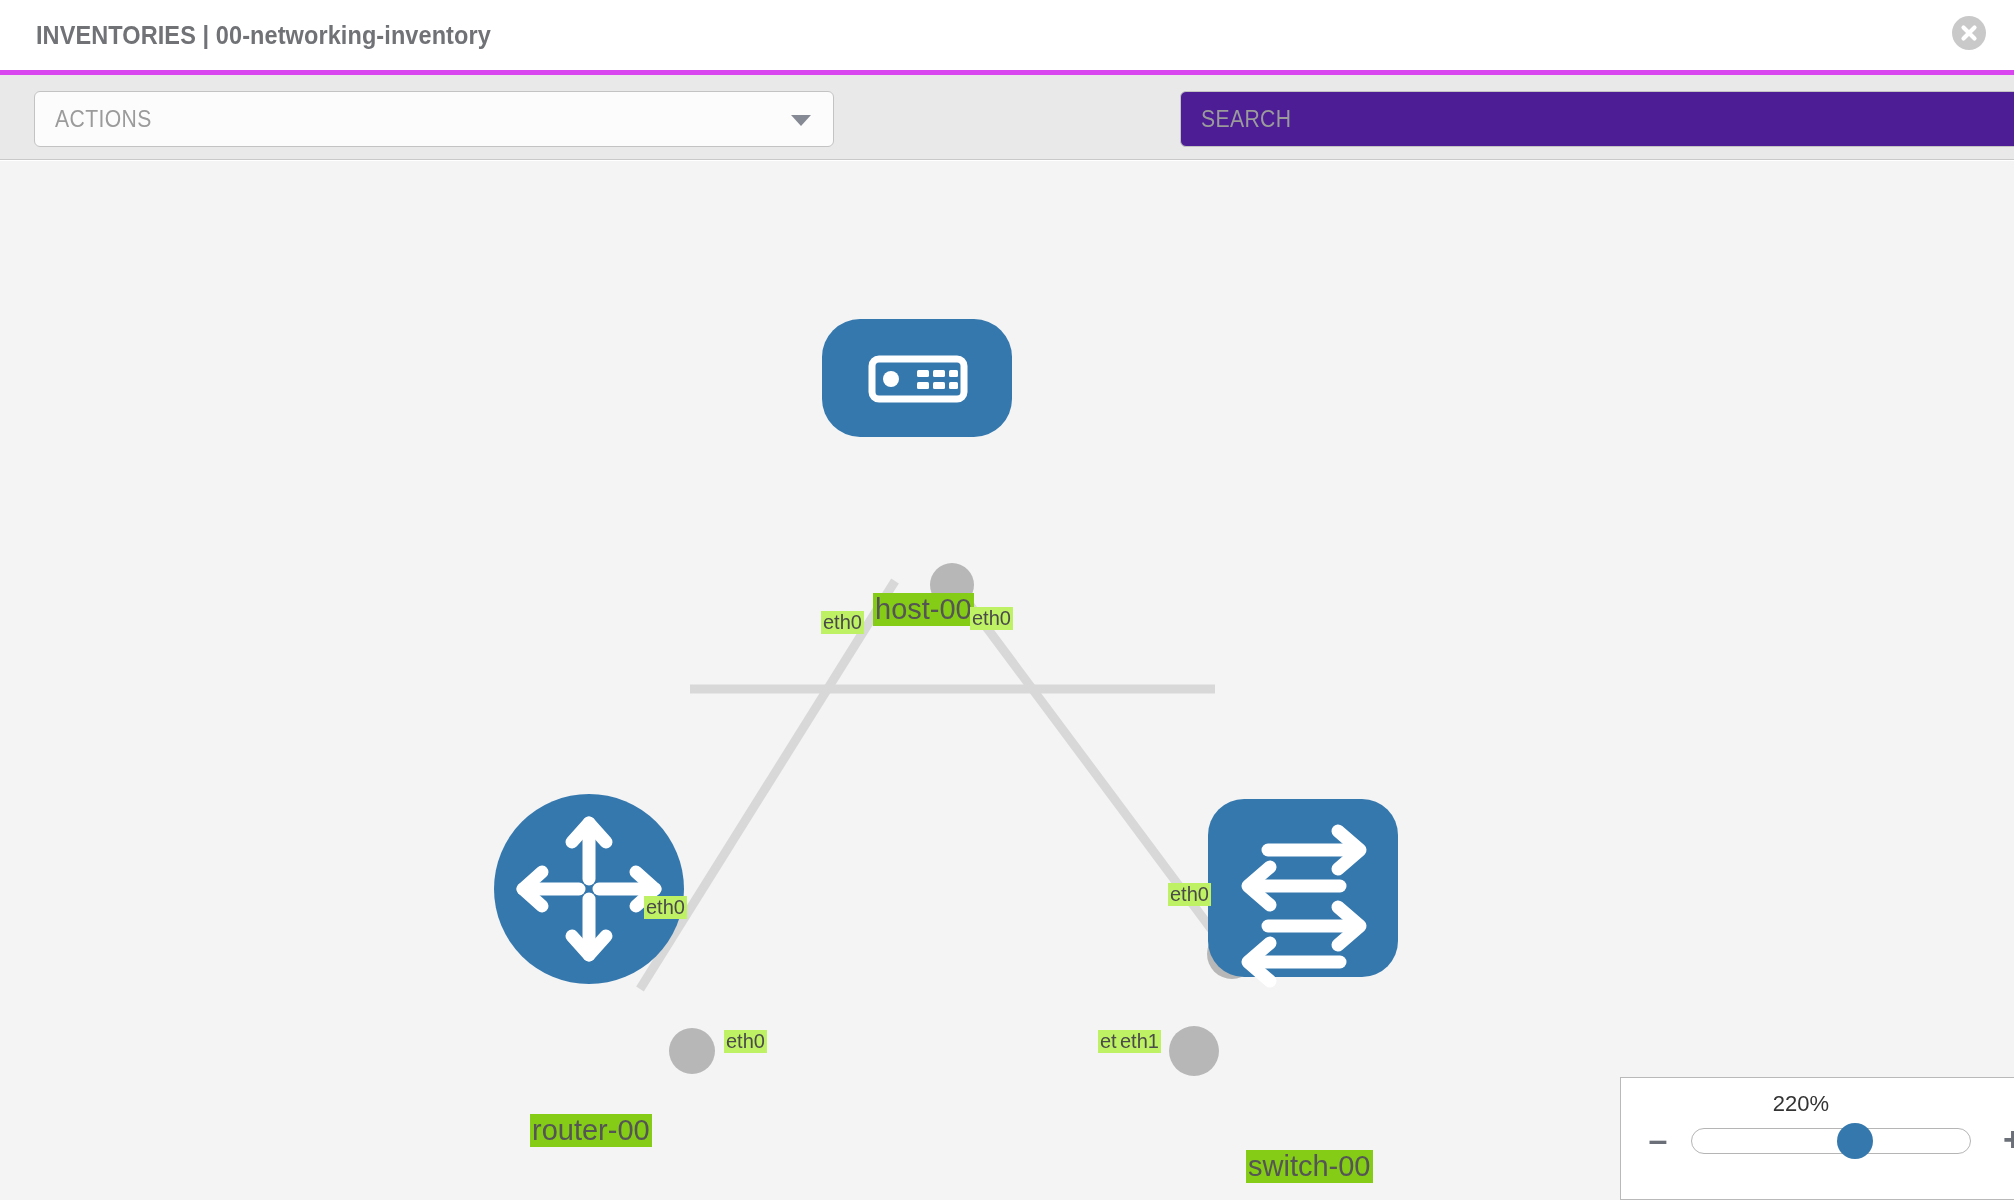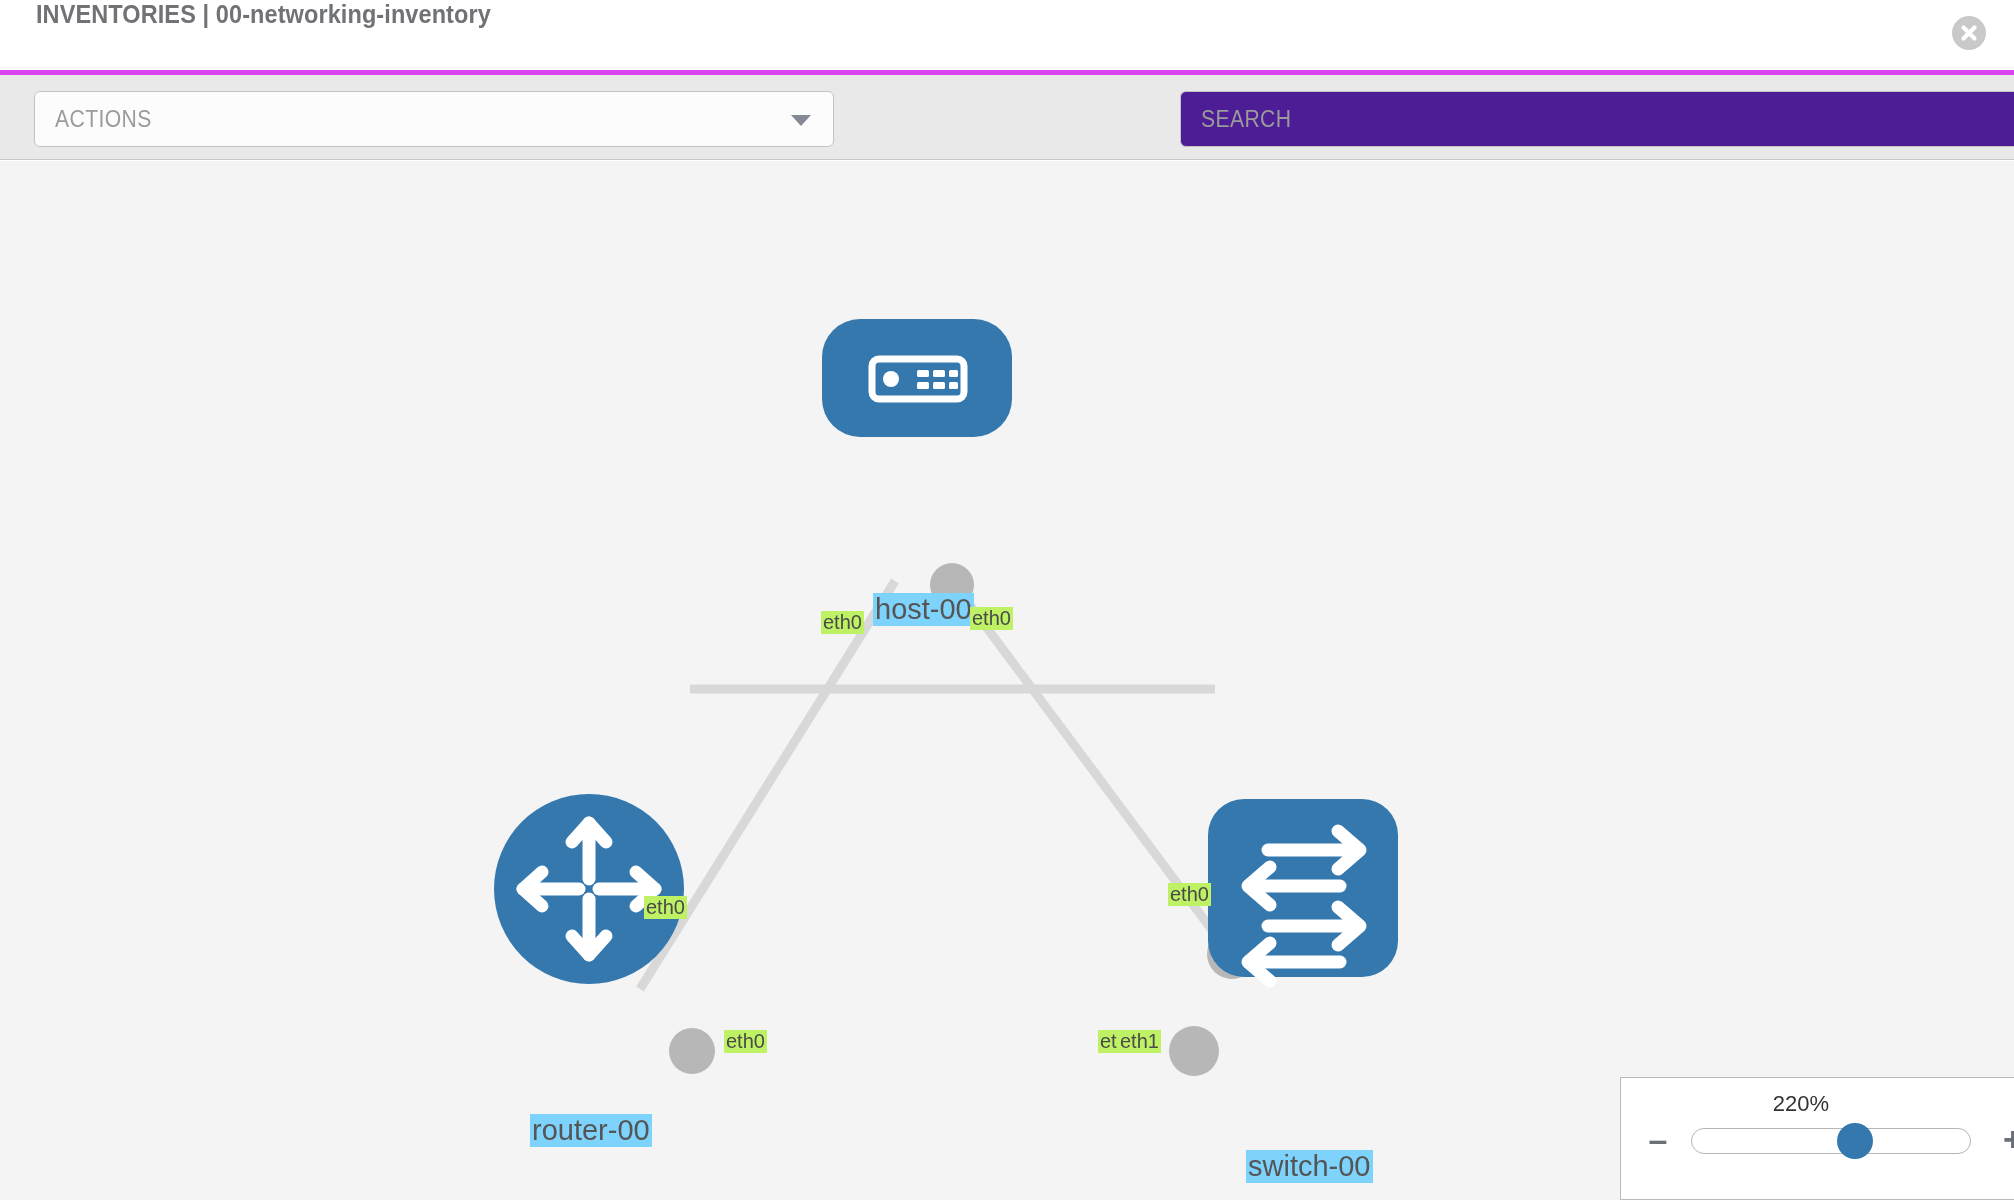--- a/index.html
+++ b/index.html
@@ -10,21 +10,21 @@
     font-family: "Liberation Sans", sans-serif;
     overflow: hidden;
   }
   #app { position: relative; width: 2014px; height: 1200px; }
 
   
   .header {
     position: absolute; top: 0; left: 0;
     width: 2014px; height: 70px;
     background: #ffffff;
-    display: flex; 
+    display: flex; align-items: center;
   }
   .header-title {
     margin-left: 36px;
     font-size: 25px;
     font-weight: bold;
     color: #707276;
     letter-spacing: 0.1px;
     white-space: nowrap;
     transform: scaleX(0.94);
     transform-origin: left center;
@@ -100,21 +100,21 @@
     width: 2014px; height: 1039px;
     background: #f4f4f4;
     overflow: hidden;
   }
   #topology { position: absolute; top: 0; left: 0; }
 
   .node-label {
     position: absolute;
     font-size: 29px;
     color: #555555;
-    background: #7dd3fc;
+    background: #84cc16;
     white-space: nowrap;
     padding: 0 2px;
   }
   .iface-label {
     position: absolute;
     font-size: 20px;
     color: #4a4a4a;
     background: #bef264;
     white-space: nowrap;
     padding: 0 2px;

